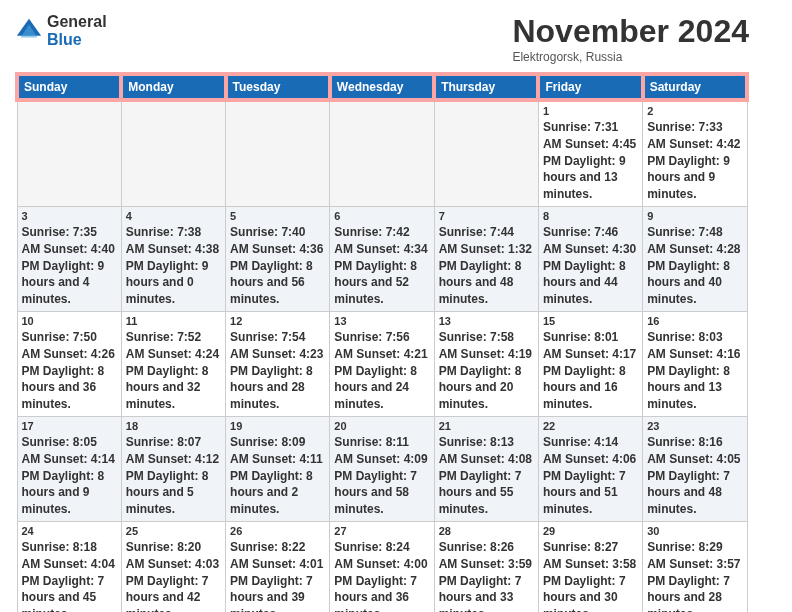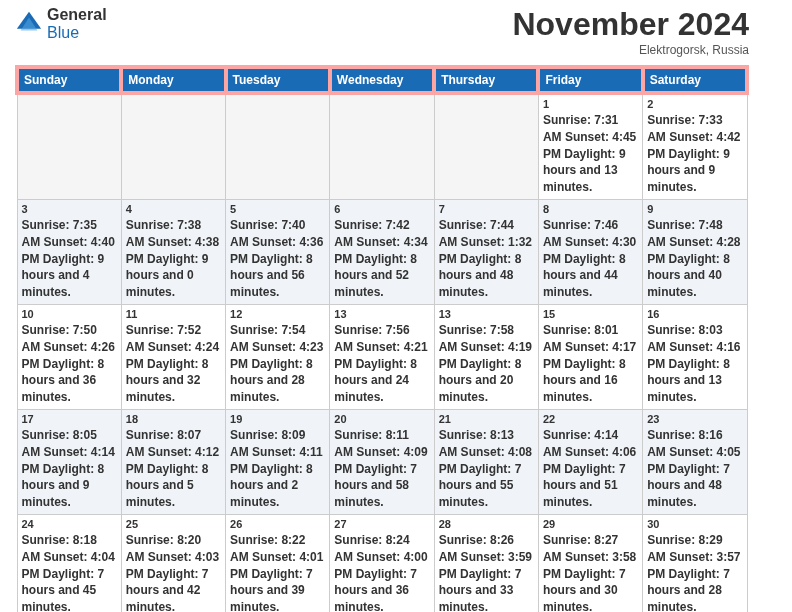--- a/index.html
+++ b/index.html
@@ -6,21 +6,21 @@
     body {
       font-family: Arial, sans-serif;
       background: #fff;
       width: 792px;
       height: 612px;
       overflow: hidden;
     }
     .page {
       width: 764px;
       height: 612px;
-      padding: 6px 15px;
+      padding: 13px 15px;
     }
     .header {
       display: flex;
       justify-content: space-between;
       align-items: flex-start;
       margin-bottom: 8px;
     }
     .logo {
       display: flex;
       align-items: center;
@@ -31,29 +31,28 @@
       flex-direction: column;
       line-height: 1.1;
     }
     .logo-general {
       font-size: 16px;
       font-weight: bold;
       color: #333;
     }
     .logo-blue {
       font-size: 16px;
-      font-weight: normal;
+      font-weight: bold;
       color: #1a6bb5;
     }
     .logo-icon {
       width: 28px;
       height: 28px;
     }
     .title-block {
-      text-align: right;
     }
     .month-title {
       font-size: 32px;
       font-weight: bold;
       color: #333;
     }
     .location {
       font-size: 12px;
       color: #555;
     }

